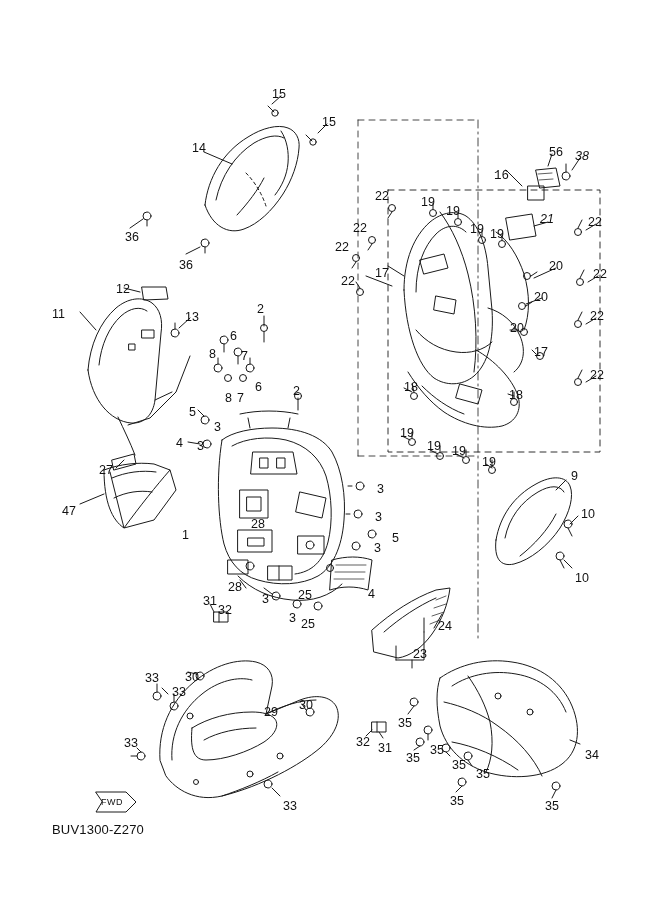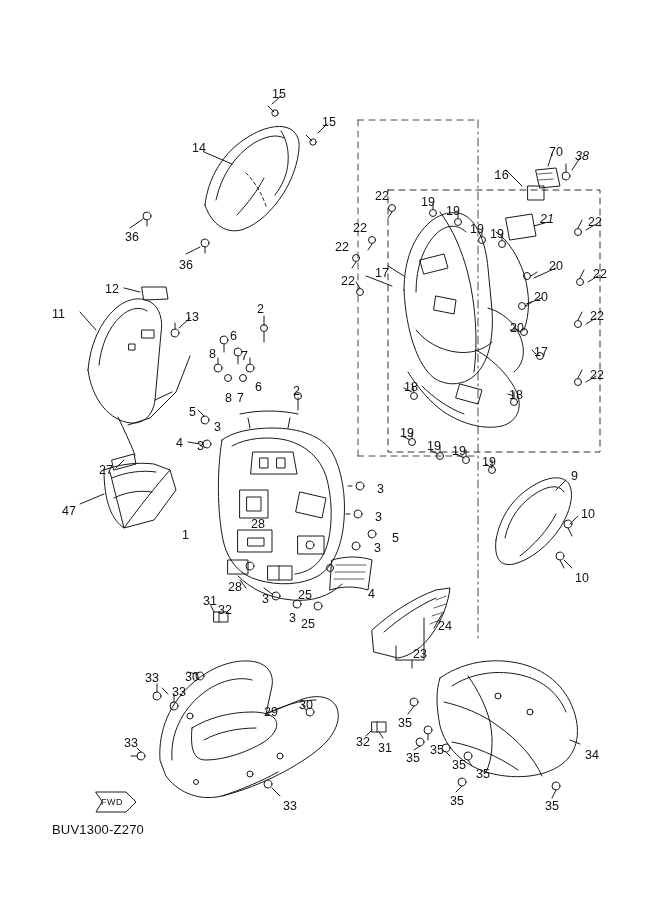--- a/index.html
+++ b/index.html
@@ -310,37 +310,37 @@
   </svg>
 
   <div class="lbl" style="left:101px;top:796px;font-size:9px;letter-spacing:0.5px;">FWD</div>
 
   <div class="code">BUV1300-Z270</div>
 
   <div id="callouts">
       <div class="lbl" style="left: 272px; top: 88px;">15</div>
       <div class="lbl" style="left: 322px; top: 116px;">15</div>
       <div class="lbl" style="left: 192px; top: 142px;">14</div>
-      <div class="lbl" style="left: 549px; top: 146px;">70</div>
+      <div class="lbl" style="left: 549px; top: 146px;">56</div>
       <div class="lbl" style="left: 575px; top: 150px; font-style: italic;">38</div>
       <div class="lbl" style="left: 494px; top: 170px; font-family: Liberation Mono, monospace;">16</div>
       <div class="lbl" style="left: 125px; top: 231px;">36</div>
       <div class="lbl" style="left: 179px; top: 259px;">36</div>
       <div class="lbl" style="left: 375px; top: 190px;">22</div>
       <div class="lbl" style="left: 421px; top: 196px;">19</div>
       <div class="lbl" style="left: 446px; top: 205px;">19</div>
       <div class="lbl" style="left: 540px; top: 213px; font-style: italic;">21</div>
       <div class="lbl" style="left: 588px; top: 216px;">22</div>
       <div class="lbl" style="left: 353px; top: 222px;">22</div>
       <div class="lbl" style="left: 470px; top: 223px;">19</div>
       <div class="lbl" style="left: 490px; top: 228px;">19</div>
       <div class="lbl" style="left: 335px; top: 241px;">22</div>
       <div class="lbl" style="left: 549px; top: 260px;">20</div>
       <div class="lbl" style="left: 375px; top: 267px;">17</div>
-      <div class="lbl" style="left: 105px; top: 283px;">12</div>
+      <div class="lbl" style="left: 116px; top: 283px;">12</div>
       <div class="lbl" style="left: 341px; top: 275px;">22</div>
       <div class="lbl" style="left: 534px; top: 291px;">20</div>
       <div class="lbl" style="left: 593px; top: 268px;">22</div>
       <div class="lbl" style="left: 52px; top: 308px;">11</div>
       <div class="lbl" style="left: 185px; top: 311px;">13</div>
       <div class="lbl" style="left: 257px; top: 303px;">2</div>
       <div class="lbl" style="left: 230px; top: 330px;">6</div>
       <div class="lbl" style="left: 510px; top: 322px;">20</div>
       <div class="lbl" style="left: 590px; top: 310px;">22</div>
       <div class="lbl" style="left: 209px; top: 348px;">8</div>

